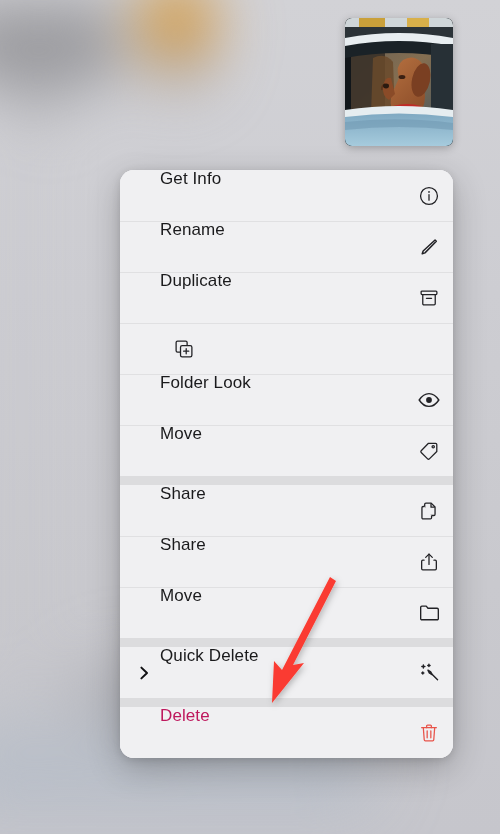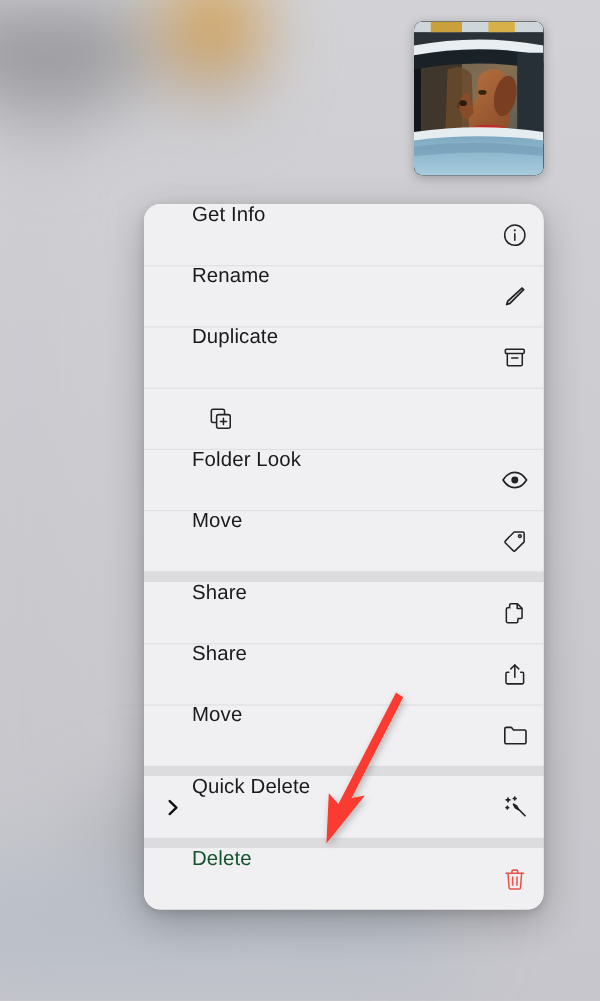--- a/index.html
+++ b/index.html
@@ -157,21 +157,21 @@
   }
   .mi-icon {
     width: 48px;
     display: flex;
     align-items: center;
     justify-content: center;
     color: #222226;
     flex: 0 0 48px;
   }
   .mi-icon svg { display: block; }
-  .item-delete .mi-label { color: #14532d; }
+  .item-delete .mi-label { color: #be185d; }
   .item-delete .mi-icon { color: #e8534a; }
 
   
   #annotation-arrow {
     position: absolute;
     left: 252px;
     top: 575px;
     width: 100px;
     height: 140px;
     z-index: 20;

